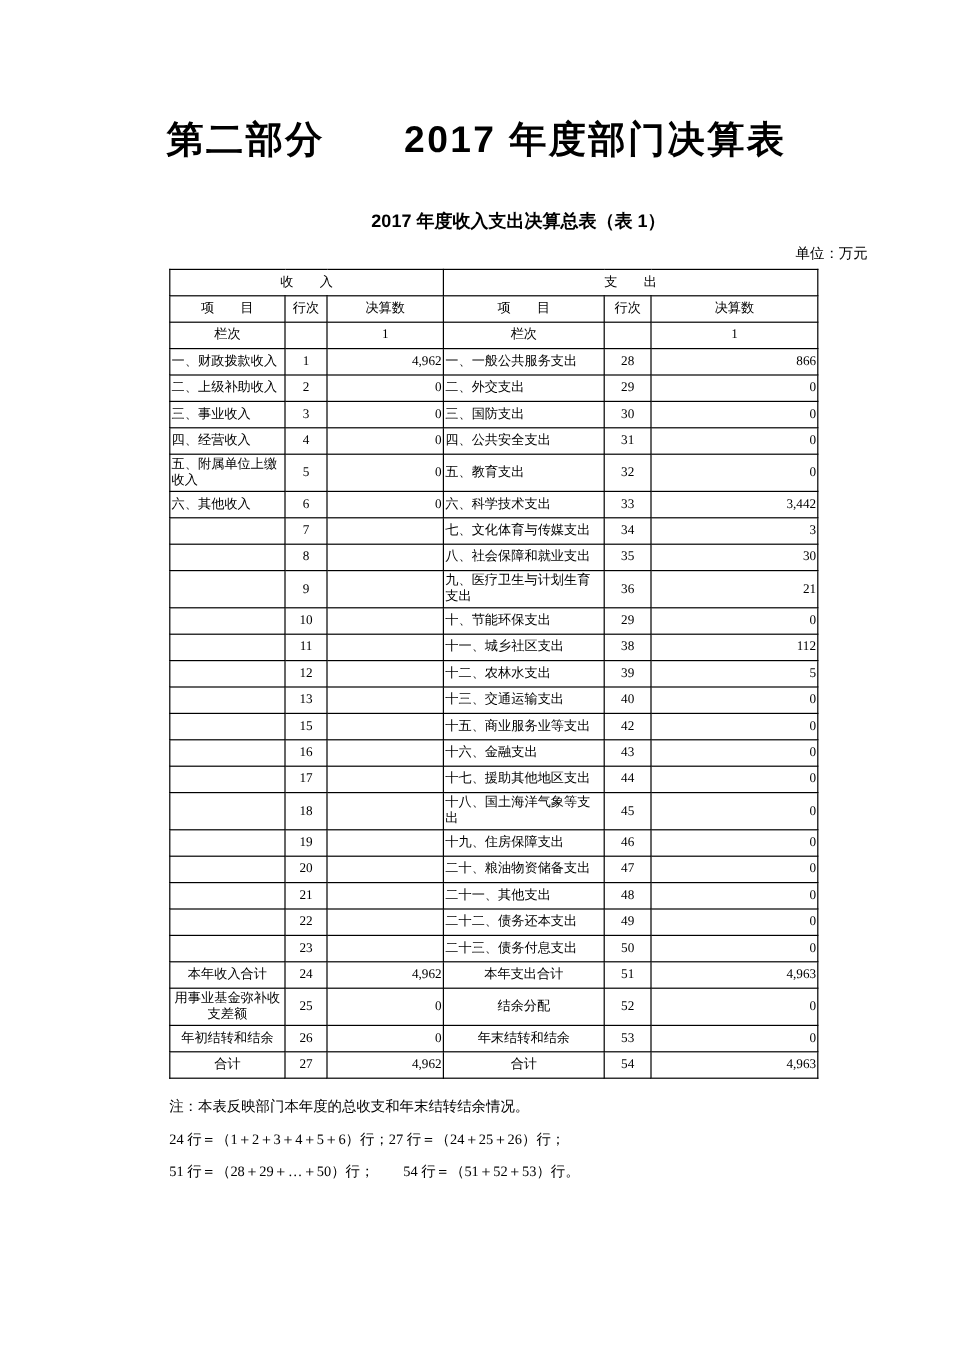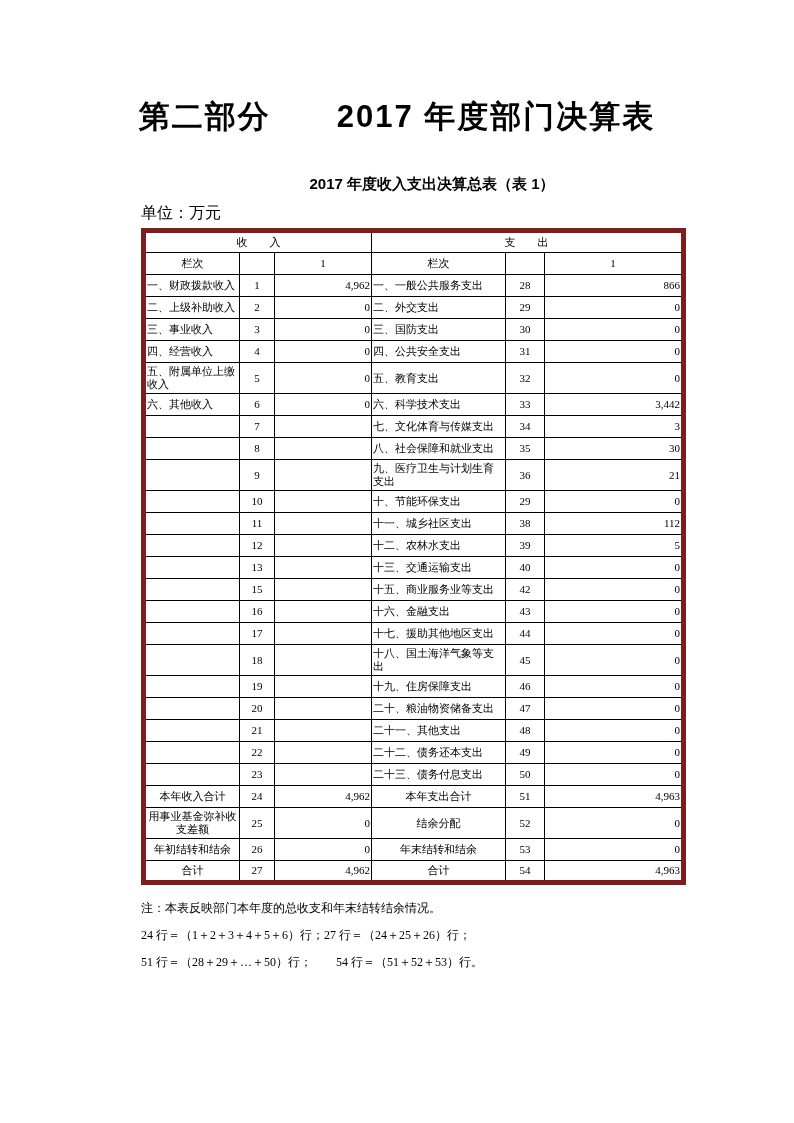--- a/index.html
+++ b/index.html
@@ -29,29 +29,29 @@
   .table-title {
     margin: 37px 0 0 0;
     text-align: center;
     font-family: "Liberation Sans", "DejaVu Sans", sans-serif;
     font-size: 15px;
     font-weight: bold;
   }
 
   .unit-line {
     margin-top: 9px;
-    text-align: left;
-    font-size: 16px;
+    text-align: right;
+    font-size: 12px;
   }
 
   table.fin {
     margin-top: 4px;
     width: 540px;
     border-collapse: collapse;
-    border: 5px solid #7f1d1d;
+    border: 1px solid #7f1d1d;
     table-layout: fixed;
   }
   table.fin td {
     border: 1px solid #000;
     font-size: 11px;
     line-height: 13px;
     padding: 2px 1px;
     height: 22px;
     vertical-align: middle;
     overflow: hidden;
@@ -94,20 +94,28 @@
         <col style="width:134px">
         <col style="width:39px">
         <col style="width:139px">
       </colgroup>
       <tbody>
         <tr>
           <td class="hdr" colspan="3">收　　入</td>
           <td class="hdr" colspan="3">支　　出</td>
         </tr>
         <tr>
+          <td class="hdr">项　　目</td>
+          <td class="hdr">行次</td>
+          <td class="hdr">决算数</td>
+          <td class="hdr">项　　目</td>
+          <td class="hdr">行次</td>
+          <td class="hdr">决算数</td>
+        </tr>
+        <tr>
           <td class="lanci">栏次</td>
           <td class="lanci"></td>
           <td class="lanci">1</td>
           <td class="lanci">栏次</td>
           <td class="lanci"></td>
           <td class="lanci">1</td>
         </tr>
       </tbody>
       <tbody>
           <tr>

